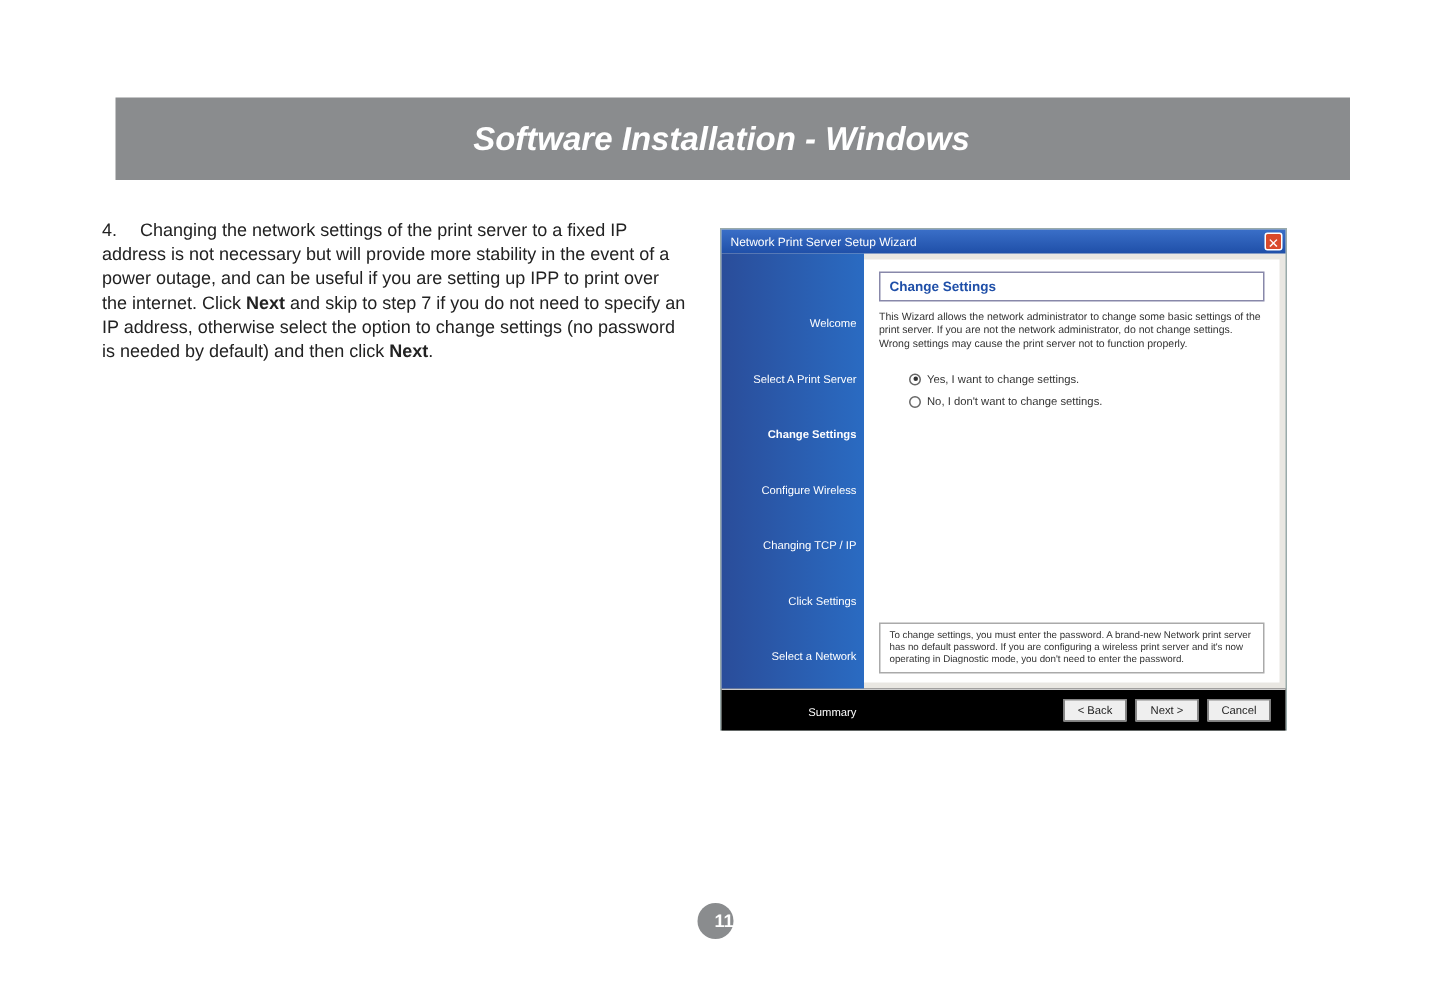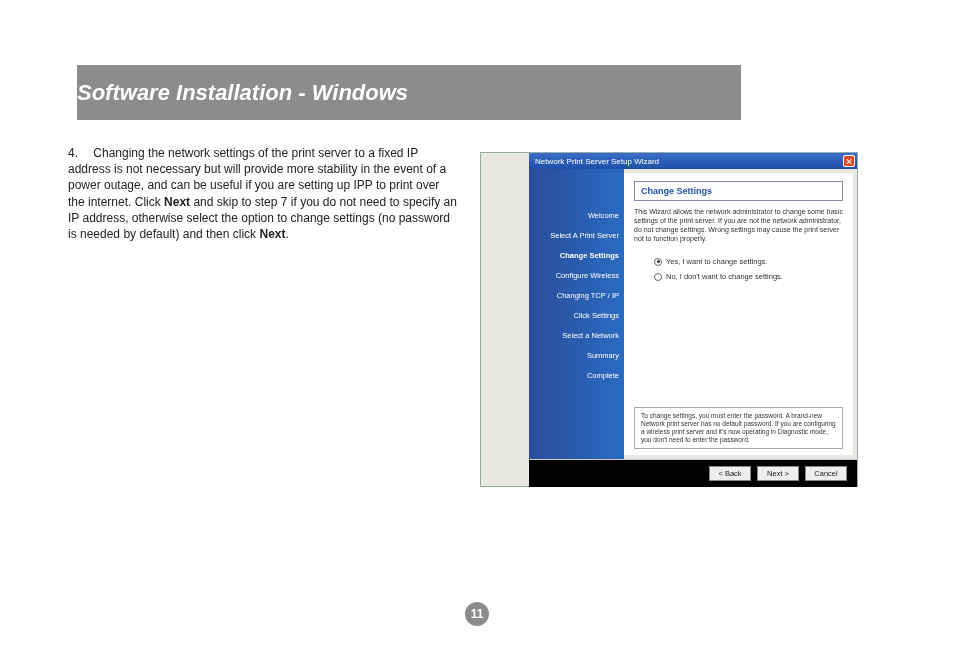--- a/index.html
+++ b/index.html
@@ -7,26 +7,26 @@
     width: 954px;
     height: 665px;
     background: #fff;
     font-family: Arial, Helvetica, sans-serif;
     position: relative;
   }
   .header-bar {
     position: absolute;
     left: 77px;
     top: 65px;
-    width: 664px;
+    width: 823px;
     height: 55px;
     background: #8a8c8e;
     display: flex;
     align-items: center;
-    justify-content: flex-start;
+    justify-content: center;
     padding-right: 15px;
   }
   .header-title {
     color: #fff;
     font-size: 22px;
     font-weight: bold;
     font-style: italic;
   }
   .body-text {
     position: absolute;
@@ -44,36 +44,35 @@
   .page-badge {
     position: absolute;
     left: 465px;
     top: 602px;
     width: 24px;
     height: 24px;
     background: #8a8c8e;
     border-radius: 50%;
     display: flex;
     align-items: center;
-    justify-content: center;
+    justify-content: flex-end;
     color: #fff;
     font-size: 12px;
     font-weight: bold;
   }
   
   .wizard {
     position: absolute;
     left: 480px;
     top: 152px;
     width: 378px;
     height: 335px;
     background: #e9e7e2;
     border: 1px solid #9aa;
     font-size: 8px;
-    padding-left: 48px;
   }
   .wizard-titlebar {
     height: 16px;
     background: linear-gradient(#3a6fc8, #1f4fa8);
     display: flex;
     align-items: center;
     justify-content: space-between;
     padding: 0 2px 0 6px;
     color: #fff;
     font-size: 8px;
@@ -95,21 +94,21 @@
   }
   .sidebar {
     width: 95px;
     background: linear-gradient(to right, #2a4d9a, #2a6bc2);
     color: #fff;
     font-size: 7.5px;
     display: flex;
     flex-direction: column;
     align-items: flex-end;
     padding: 42px 5px 0 0;
-    gap: 11px;
+    gap: 28px;
     position: relative;
   }
   .sidebar-item { white-space: nowrap; }
   .sidebar-item.active { color: #fff; font-weight: bold; }
   .content {
     flex: 1;
     background: #fff;
     margin: 4px 4px 4px 0;
     padding: 8px 10px;
     position: relative;

